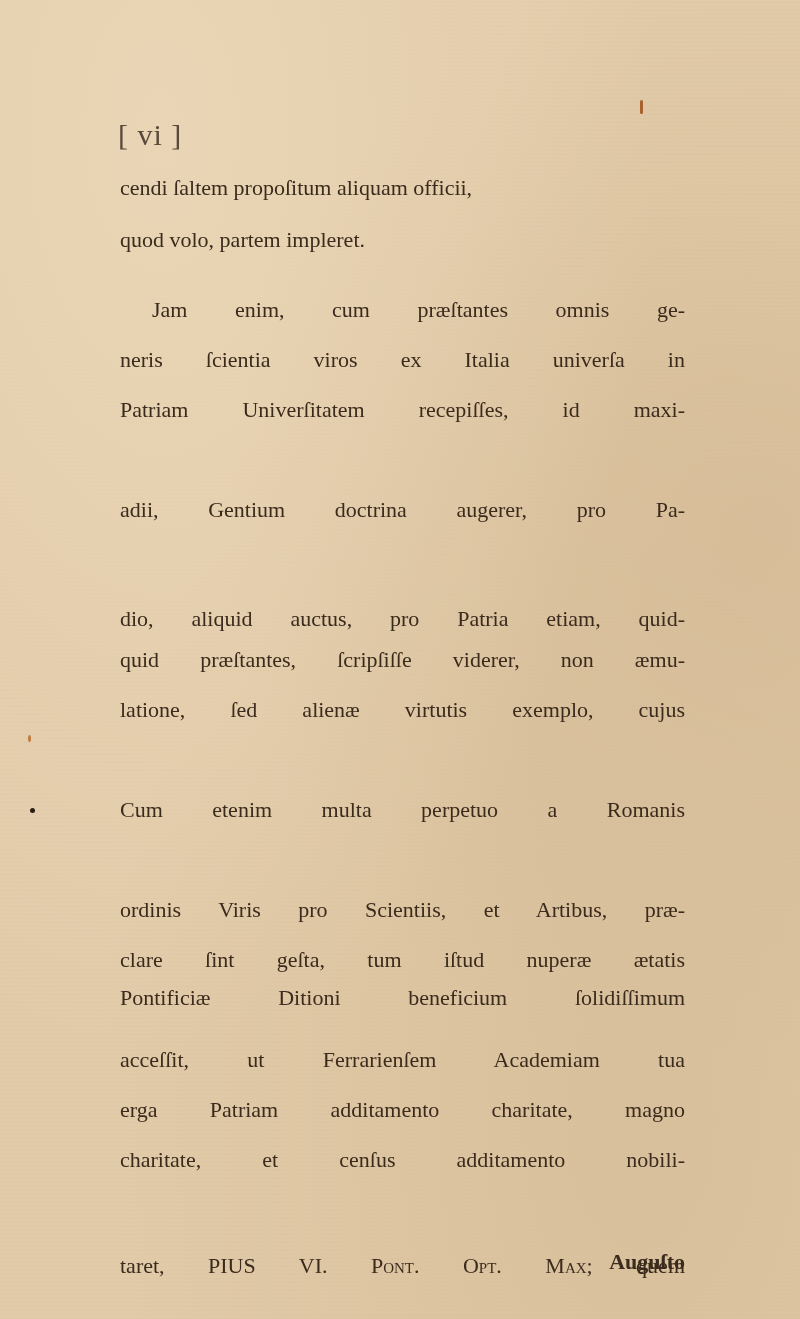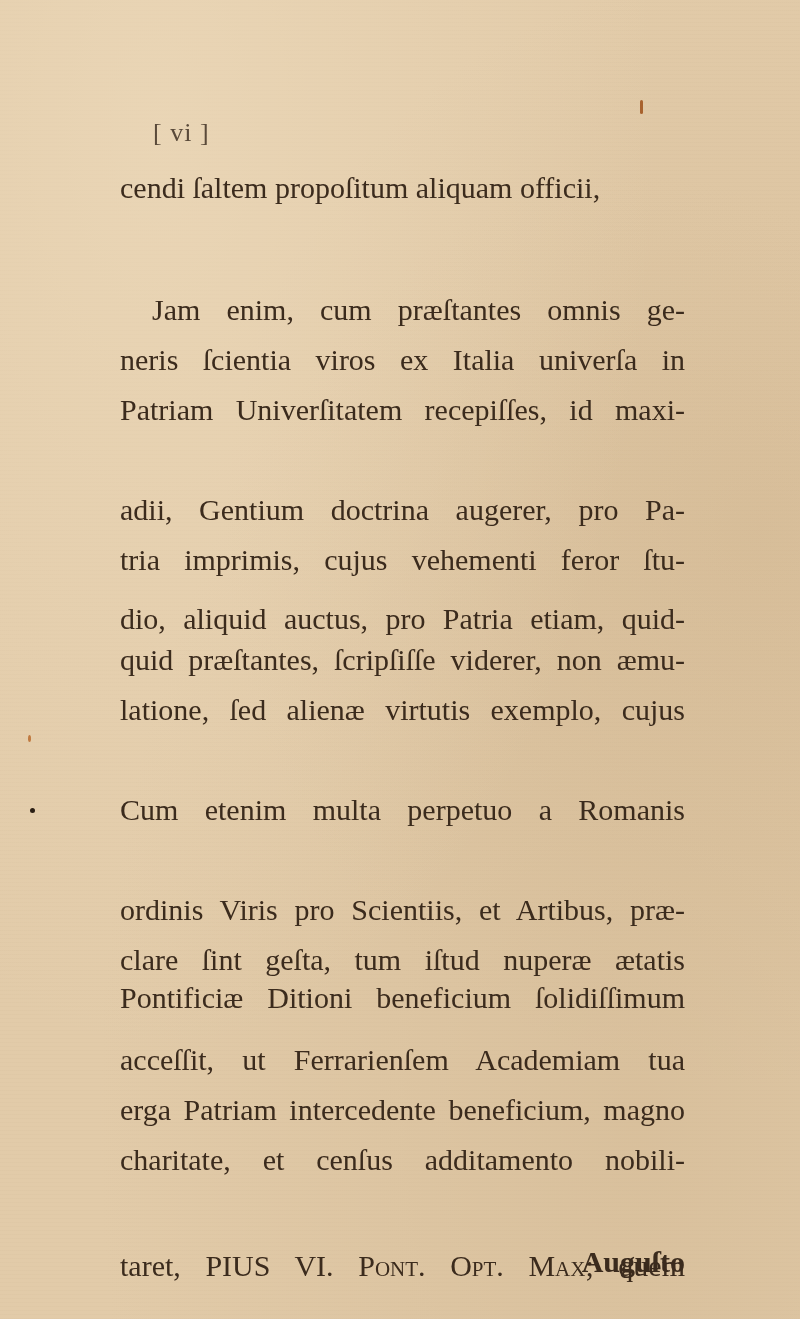--- a/index.html
+++ b/index.html
@@ -11,55 +11,55 @@
       radial-gradient(ellipse at 80% 85%, rgba(205,178,140,0.45), rgba(0,0,0,0) 60%),
       radial-gradient(ellipse at 95% 40%, rgba(200,170,130,0.35), rgba(0,0,0,0) 50%),
       repeating-linear-gradient(0deg, rgba(120,90,50,0.025) 0px, rgba(120,90,50,0.025) 1px, rgba(0,0,0,0) 1px, rgba(0,0,0,0) 4px);
     position: relative;
     font-family: "Liberation Serif", "DejaVu Serif", serif;
     color: #3b2b1d;
   }
   .page { position: absolute; left: 0; top: 0; width: 800px; height: 1319px; }
   .folio {
     position: absolute; left: 118px; top: 118px;
-    font-size: 26px; letter-spacing: 1px; color: #5a4a3a; margin-left: 35px;
+    font-size: 30px; letter-spacing: 1px; color: #5a4a3a;
   }
   .line {
     position: absolute; left: 120px; width: 565px;
-    font-size: 30px; line-height: 36px; white-space: nowrap;
+    font-size: 22px; line-height: 36px; white-space: nowrap;
     text-align: justify; text-align-last: justify;
   }
   .line.last { text-align-last: left; }
   .line.indent { left: 152px; width: 533px; }
   .line.right { text-align: center; text-align-last: right; font-weight: bold; }
   .sc { font-variant: small-caps; }
   .mark { position: absolute; border-radius: 50%; }
 </style>
 </head>
 <body>
 
 <div class="page">
   <div class="folio">[ vi ]</div>
 
   <div class="line last" style="top:170px">cendi ſaltem propoſitum aliquam officii,</div>
+  <div class="line last" style="top:222px">quod volo, partem impleret.</div>
 
   <div class="line indent" style="top:292px">Jam enim, cum præſtantes omnis ge-</div>
   <div class="line" style="top:342px">neris ſcientia viros ex Italia univerſa in</div>
   <div class="line" style="top:392px">Patriam Univerſitatem recepiſſes, id maxi-</div>
   <div class="line" style="top:492px">adii, Gentium doctrina augerer, pro Pa-</div>
-  <div class="line" style="top:542px">tria imprimis, cujus vehementi feror ſtu-</div>
   <div class="line" style="top:601px">dio, aliquid auctus, pro Patria etiam, quid-</div>
   <div class="line" style="top:642px">quid præſtantes, ſcripſiſſe viderer, non æmu-</div>
   <div class="line" style="top:692px">latione, ſed alienæ virtutis exemplo, cujus</div>
   <div class="line" style="top:792px">Cum etenim multa perpetuo a Romanis</div>
   <div class="line" style="top:892px">ordinis Viris pro Scientiis, et Artibus, præ-</div>
   <div class="line" style="top:942px">clare ſint geſta, tum iſtud nuperæ ætatis</div>
   <div class="line" style="top:980px">Pontificiæ Ditioni beneficium ſolidiſſimum</div>
   <div class="line" style="top:1042px">acceſſit, ut Ferrarienſem Academiam tua</div>
-  <div class="line" style="top:1092px">erga Patriam intercedente beneficium, magno</div>
+  <div class="line" style="top:1092px">erga Patriam additamento charitate, magno</div>
   <div class="line" style="top:1142px">charitate, et cenſus additamento nobili-</div>
   <div class="line" style="top:1248px"><span>taret, PIUS VI. </span><span class="sc">Pont. Opt. Max</span><span>; quem</span></div>
   <div class="line right" style="top:1244px">Auguſto</div>
 
   <div class="mark" style="left:30px;top:808px;width:5px;height:5px;background:#2a1e14;"></div>
   <div class="mark" style="left:28px;top:735px;width:3px;height:7px;background:#c07a40;"></div>
   <div class="mark" style="left:640px;top:100px;width:3px;height:14px;background:#a8622e;border-radius:2px;"></div>
 </div>
 
 </body></html>

